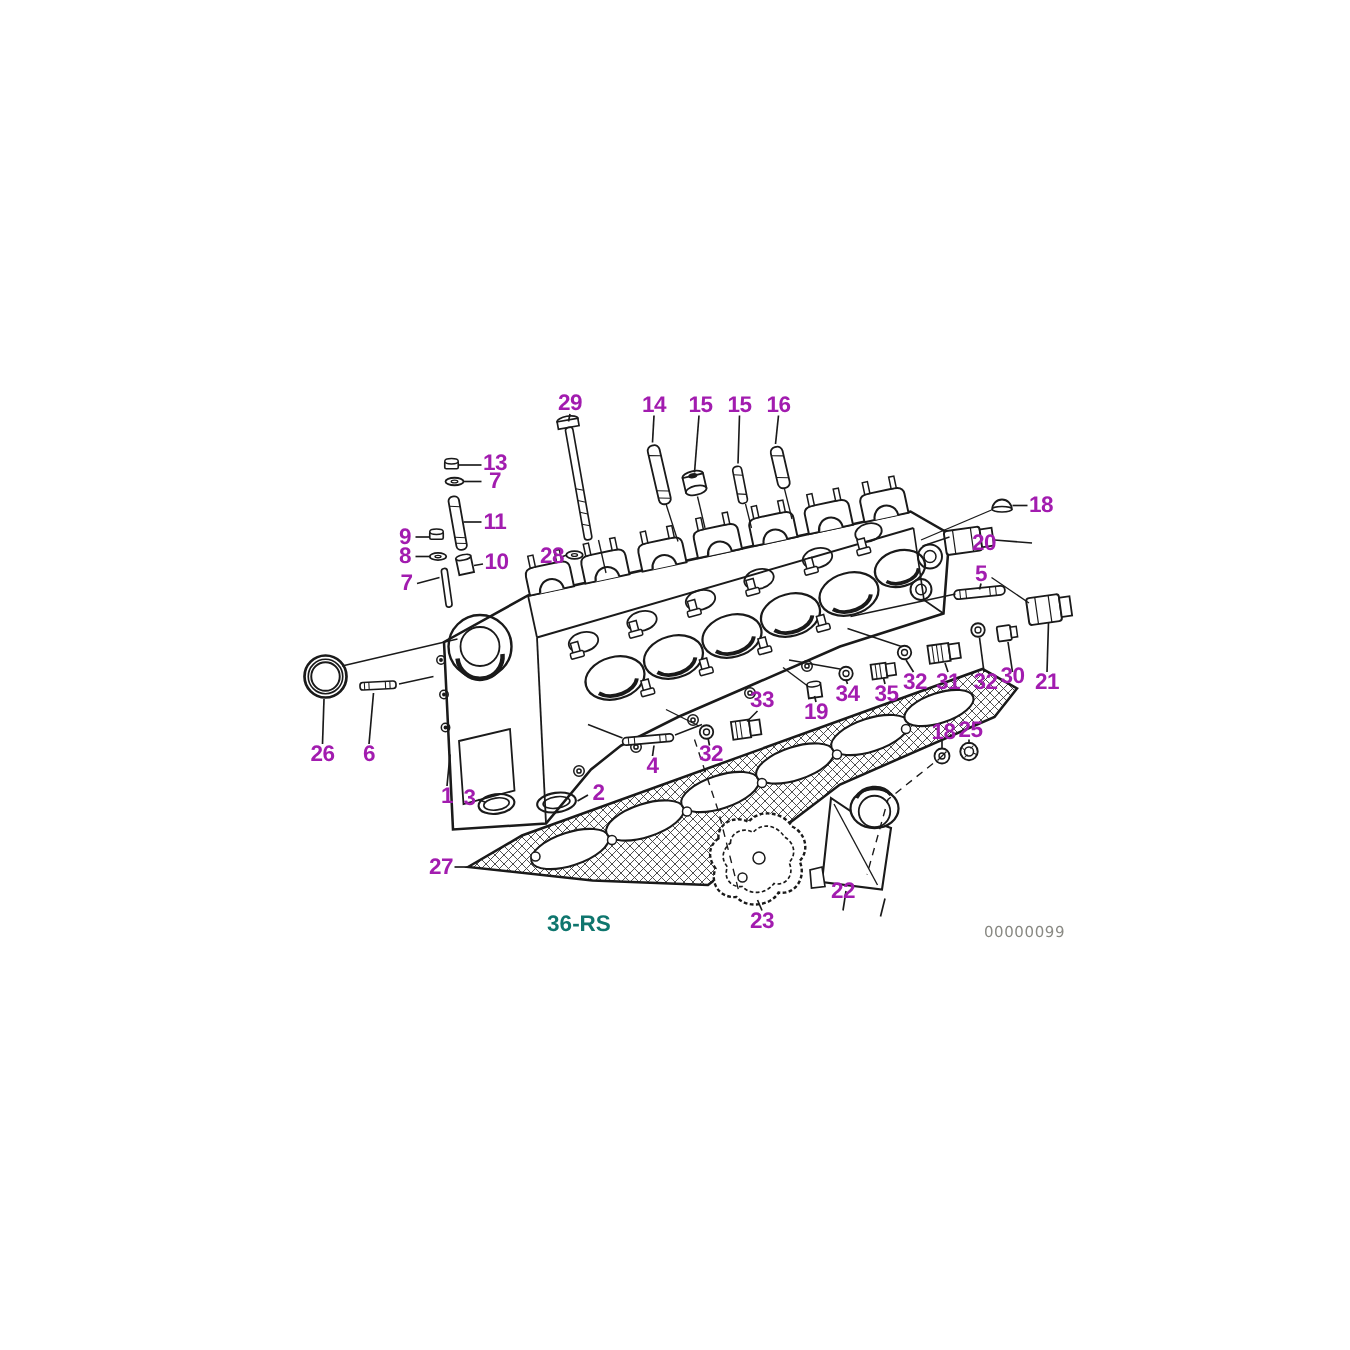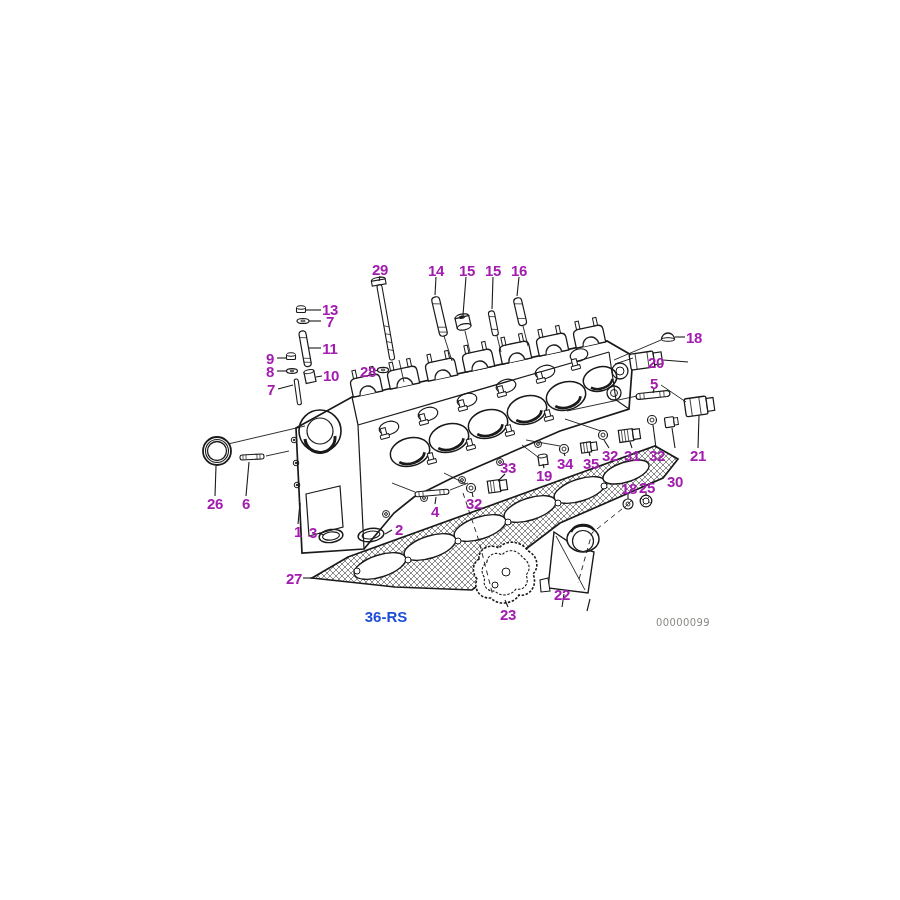--- a/index.html
+++ b/index.html
@@ -3,21 +3,21 @@
 <meta charset="utf-8">
 <style>
   html,body{margin:0;padding:0;background:#ffffff;}
   .stage{position:relative;width:900px;height:900px;background:#ffffff;overflow:hidden;
          font-family:"Liberation Sans","DejaVu Sans",sans-serif;}
   .stage svg{position:absolute;left:0;top:0;}
   .callout{position:absolute;transform:translate(-50%,-50%);
            font:bold 15px "Liberation Sans","DejaVu Sans",sans-serif;
            color:#a21caf;letter-spacing:-0.3px;white-space:nowrap;user-select:none;}
   .variant-label{position:absolute;transform:translate(-50%,-50%);
-           font:bold 15px "Liberation Sans","DejaVu Sans",sans-serif;color:#1d4ed8;}
+           font:bold 15px "Liberation Sans","DejaVu Sans",sans-serif;color:#0f766e;}
   .code-label{position:absolute;transform:translate(-50%,-50%);
            font:400 10px "DejaVu Sans","Liberation Sans",sans-serif;color:#8a8a84;letter-spacing:.4px;}
   .leader{stroke:#1a1a1a;stroke-width:1.1;}
 </style>
 </head>
 <body>
 
 <div class="stage">
 
 <svg width="900" height="900" viewBox="0 0 900 900">
@@ -446,21 +446,21 @@
     <div class="callout" style="left: 270px; top: 371px;">8</div>
     <div class="callout" style="left: 331px; top: 375px;">10</div>
     <div class="callout" style="left: 271px; top: 389px;">7</div>
     <div class="callout" style="left: 368px; top: 371px;">28</div>
     <div class="callout" style="left: 694px; top: 337px;">18</div>
     <div class="callout" style="left: 656px; top: 362px;">20</div>
     <div class="callout" style="left: 654px; top: 383px;">5</div>
     <div class="callout" style="left: 610px; top: 455px;">32</div>
     <div class="callout" style="left: 632px; top: 455px;">31</div>
     <div class="callout" style="left: 657px; top: 455px;">32</div>
-    <div class="callout" style="left: 675px; top: 481px;">30</div>
+    <div class="callout" style="left: 675px; top: 451px;">30</div>
     <div class="callout" style="left: 698px; top: 455px;">21</div>
     <div class="callout" style="left: 565px; top: 463px; text-align: center;">34</div>
     <div class="callout" style="left: 591px; top: 463px; text-align: right;">35</div>
     <div class="callout" style="left: 508px; top: 467px;">33</div>
     <div class="callout" style="left: 544px; top: 475px;">19</div>
     <div class="callout" style="left: 629px; top: 488px;">18</div>
     <div class="callout" style="left: 647px; top: 487px;">25</div>
     <div class="callout" style="left: 474px; top: 503px;">32</div>
     <div class="callout" style="left: 435px; top: 511px;">4</div>
     <div class="callout" style="left: 215px; top: 503px;">26</div>

